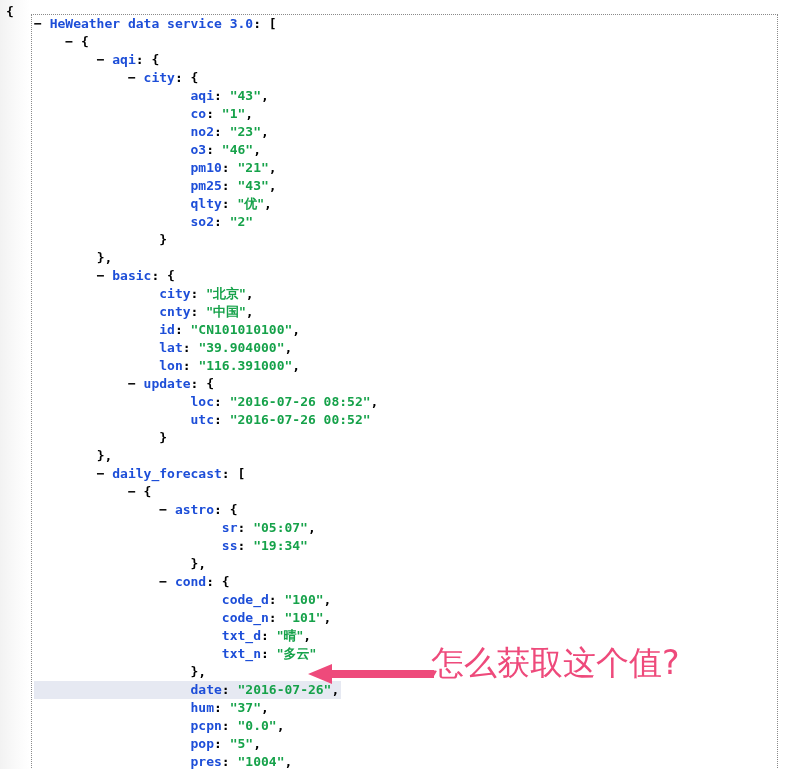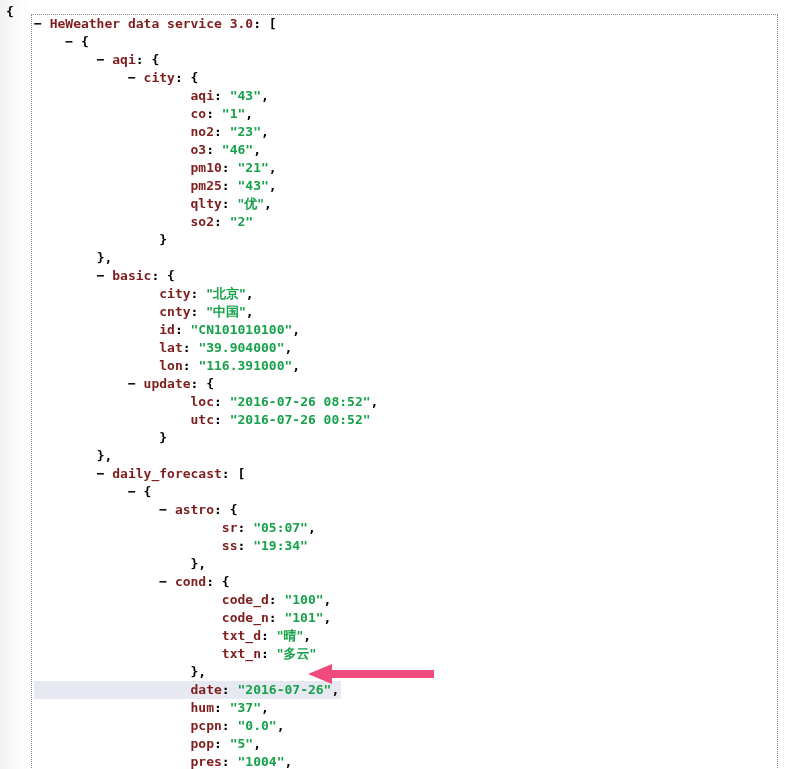--- a/index.html
+++ b/index.html
@@ -68,21 +68,21 @@
     background: #e6e9f2;
     display: inline-block;
     padding-right: 2px;
   }
 
   .toggle {
     color: #000000;
     font-weight: bold;
   }
   .key {
-    color: #7f1d1d;
+    color: #1d4ed8;
     font-weight: bold;
   }
   .punct {
     color: #000000;
     font-weight: bold;
   }
   .str {
     color: #16a24a;
     font-weight: bold;
   }
@@ -127,13 +127,14 @@
 
 <div id="json-box"></div>
 
 <div id="json-tree"><div class="jrow"><span class="toggle">−</span> <span class="key">HeWeather data service 3.0</span><span class="punct">: [</span></div><div class="jrow">    <span class="toggle">−</span> <span class="punct">{</span></div><div class="jrow">        <span class="toggle">−</span> <span class="key">aqi</span><span class="punct">: {</span></div><div class="jrow">            <span class="toggle">−</span> <span class="key">city</span><span class="punct">: {</span></div><div class="jrow">                    <span class="key">aqi</span><span class="punct">: </span><span class="str">"43"</span><span class="punct">,</span></div><div class="jrow">                    <span class="key">co</span><span class="punct">: </span><span class="str">"1"</span><span class="punct">,</span></div><div class="jrow">                    <span class="key">no2</span><span class="punct">: </span><span class="str">"23"</span><span class="punct">,</span></div><div class="jrow">                    <span class="key">o3</span><span class="punct">: </span><span class="str">"46"</span><span class="punct">,</span></div><div class="jrow">                    <span class="key">pm10</span><span class="punct">: </span><span class="str">"21"</span><span class="punct">,</span></div><div class="jrow">                    <span class="key">pm25</span><span class="punct">: </span><span class="str">"43"</span><span class="punct">,</span></div><div class="jrow">                    <span class="key">qlty</span><span class="punct">: </span><span class="cjk">"优"</span><span class="punct">,</span></div><div class="jrow">                    <span class="key">so2</span><span class="punct">: </span><span class="str">"2"</span></div><div class="jrow">                <span class="punct">}</span></div><div class="jrow">        <span class="punct">},</span></div><div class="jrow">        <span class="toggle">−</span> <span class="key">basic</span><span class="punct">: {</span></div><div class="jrow">                <span class="key">city</span><span class="punct">: </span><span class="cjk">"北京"</span><span class="punct">,</span></div><div class="jrow">                <span class="key">cnty</span><span class="punct">: </span><span class="cjk">"中国"</span><span class="punct">,</span></div><div class="jrow">                <span class="key">id</span><span class="punct">: </span><span class="str">"CN101010100"</span><span class="punct">,</span></div><div class="jrow">                <span class="key">lat</span><span class="punct">: </span><span class="str">"39.904000"</span><span class="punct">,</span></div><div class="jrow">                <span class="key">lon</span><span class="punct">: </span><span class="str">"116.391000"</span><span class="punct">,</span></div><div class="jrow">            <span class="toggle">−</span> <span class="key">update</span><span class="punct">: {</span></div><div class="jrow">                    <span class="key">loc</span><span class="punct">: </span><span class="str">"2016-07-26 08:52"</span><span class="punct">,</span></div><div class="jrow">                    <span class="key">utc</span><span class="punct">: </span><span class="str">"2016-07-26 00:52"</span></div><div class="jrow">                <span class="punct">}</span></div><div class="jrow">        <span class="punct">},</span></div><div class="jrow">        <span class="toggle">−</span> <span class="key">daily_forecast</span><span class="punct">: [</span></div><div class="jrow">            <span class="toggle">−</span> <span class="punct">{</span></div><div class="jrow">                <span class="toggle">−</span> <span class="key">astro</span><span class="punct">: {</span></div><div class="jrow">                        <span class="key">sr</span><span class="punct">: </span><span class="str">"05:07"</span><span class="punct">,</span></div><div class="jrow">                        <span class="key">ss</span><span class="punct">: </span><span class="str">"19:34"</span></div><div class="jrow">                    <span class="punct">},</span></div><div class="jrow">                <span class="toggle">−</span> <span class="key">cond</span><span class="punct">: {</span></div><div class="jrow">                        <span class="key">code_d</span><span class="punct">: </span><span class="str">"100"</span><span class="punct">,</span></div><div class="jrow">                        <span class="key">code_n</span><span class="punct">: </span><span class="str">"101"</span><span class="punct">,</span></div><div class="jrow">                        <span class="key">txt_d</span><span class="punct">: </span><span class="cjk">"晴"</span><span class="punct">,</span></div><div class="jrow">                        <span class="key">txt_n</span><span class="punct">: </span><span class="cjk">"多云"</span></div><div class="jrow">                    <span class="punct">},</span></div><div class="jrow selected">                    <span class="key">date</span><span class="punct">: </span><span class="str">"2016-07-26"</span><span class="punct">,</span></div><div class="jrow">                    <span class="key">hum</span><span class="punct">: </span><span class="str">"37"</span><span class="punct">,</span></div><div class="jrow">                    <span class="key">pcpn</span><span class="punct">: </span><span class="str">"0.0"</span><span class="punct">,</span></div><div class="jrow">                    <span class="key">pop</span><span class="punct">: </span><span class="str">"5"</span><span class="punct">,</span></div><div class="jrow">                    <span class="key">pres</span><span class="punct">: </span><span class="str">"1004"</span><span class="punct">,</span></div></div>
 
 <div id="annotation">
   <svg width="130" height="30" viewBox="0 0 130 30">
     <defs></defs>
     <path d="M2 15 L26 5 L26 11 L128 11 L128 19 L26 19 L26 25 Z" fill="#ee4a7b"></path>
   </svg>
+  <div id="annotation-text">怎么获取这个值?</div>
 </div>
 
 </body></html>

